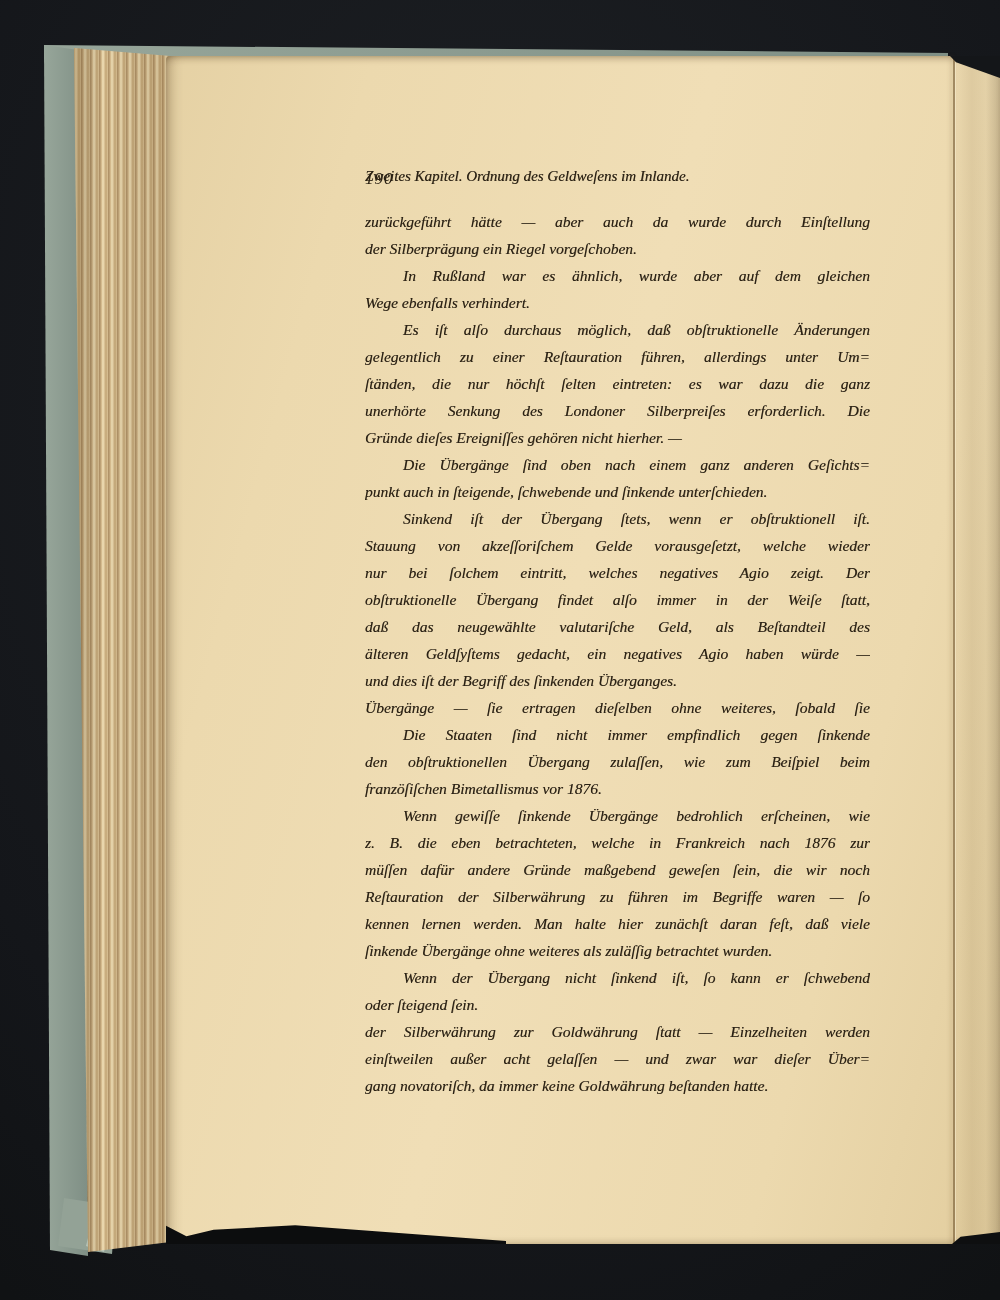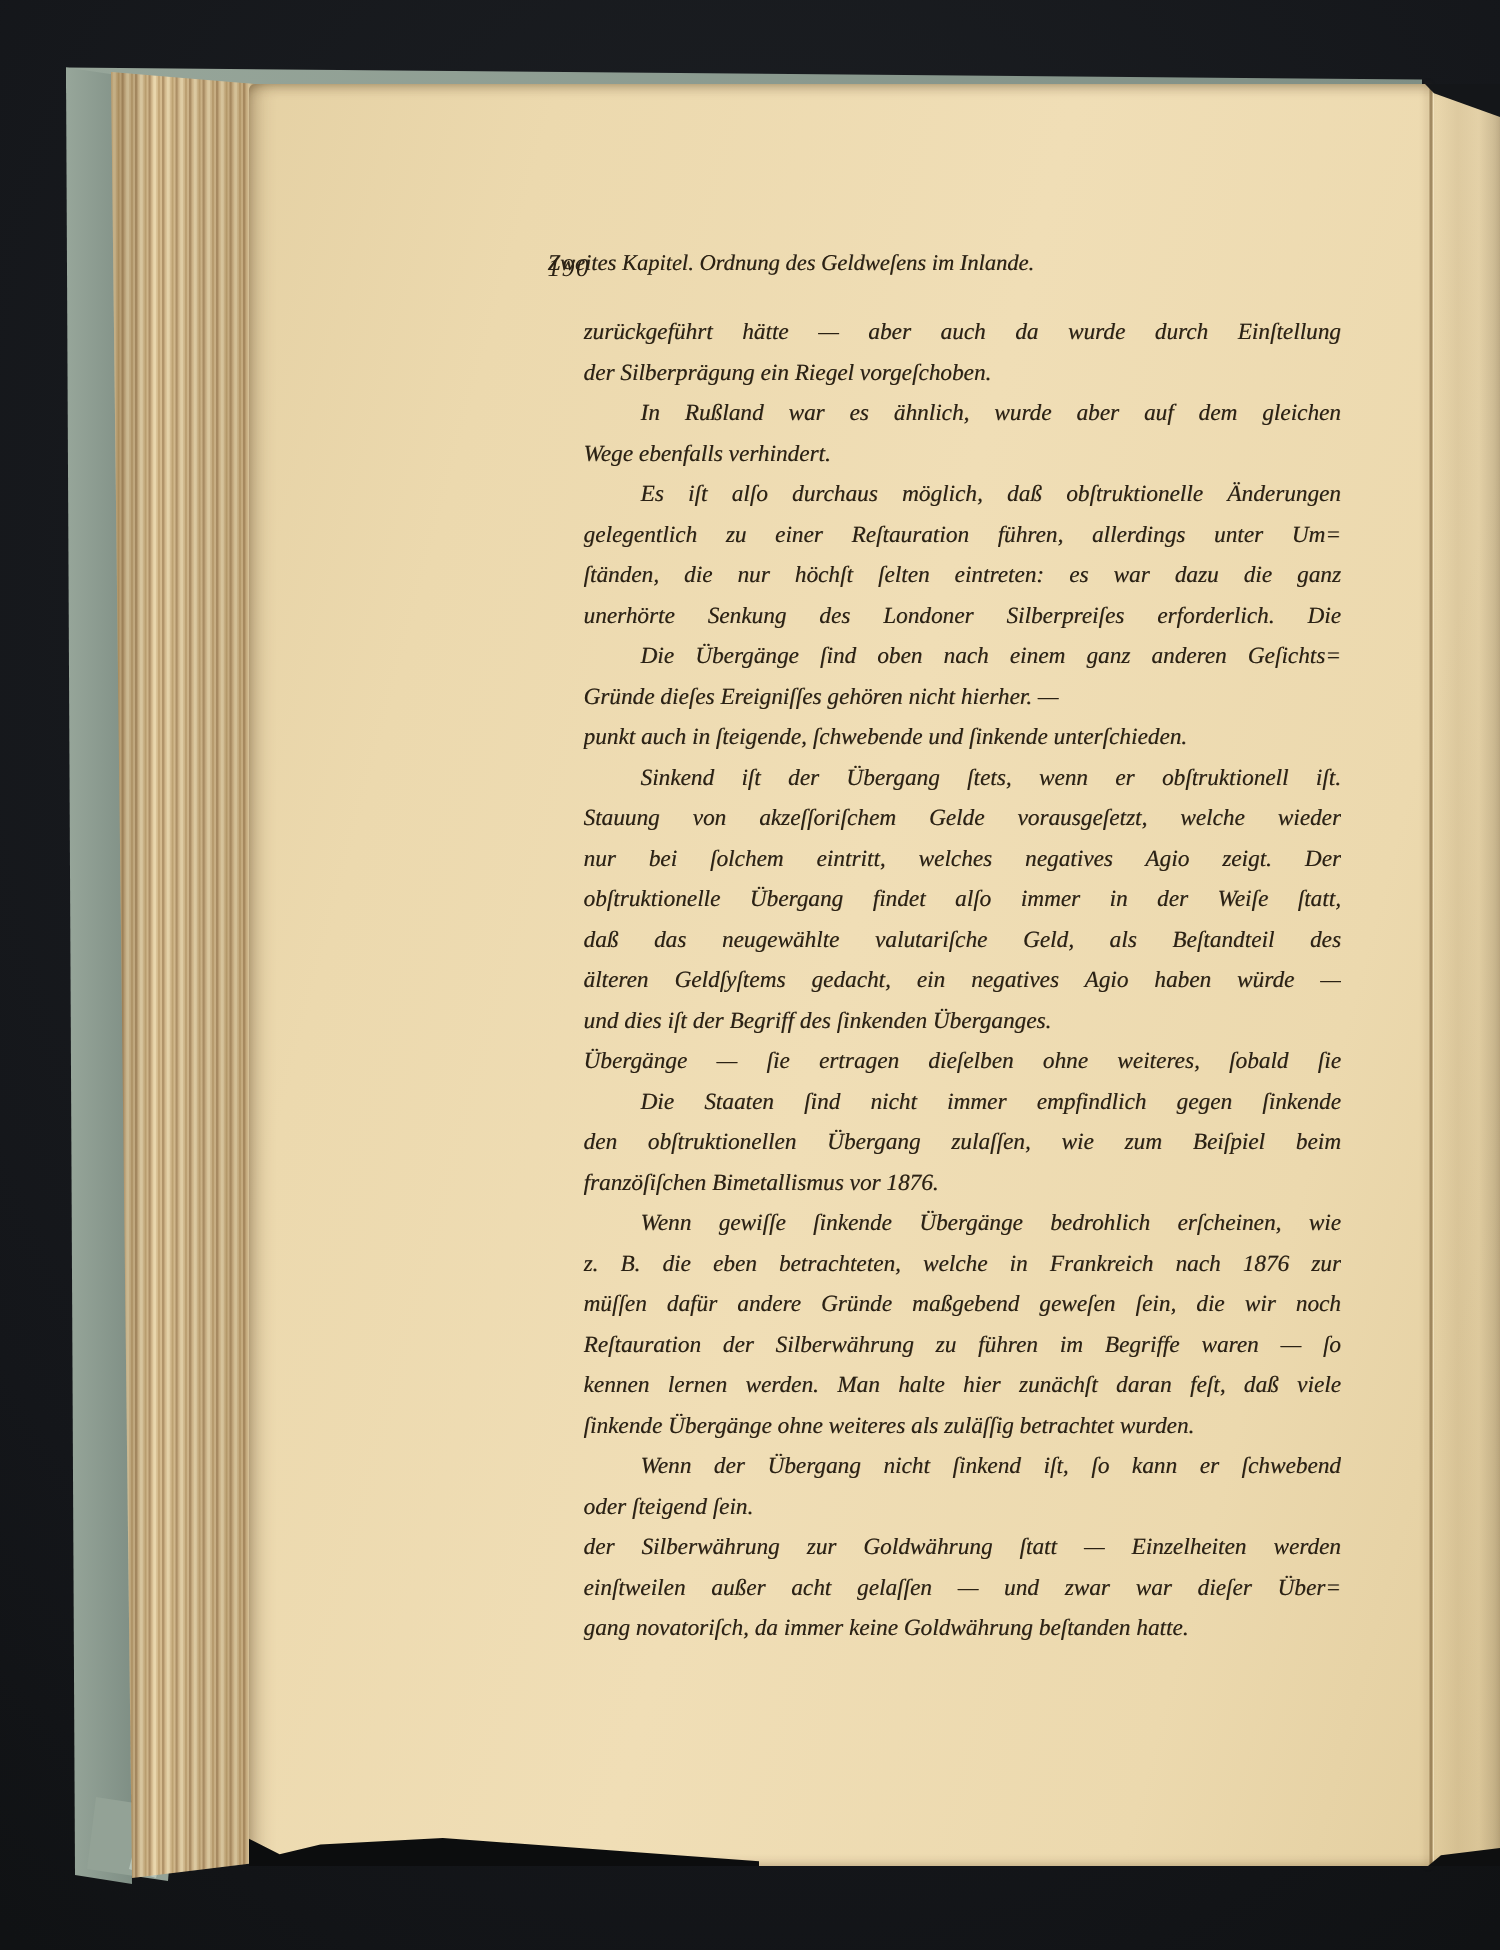--- a/index.html
+++ b/index.html
@@ -54,21 +54,20 @@
   }
   .runtitle{
     display:block;font-size:15px;
     text-shadow:.3px 0 rgba(42,32,19,.55);
   }
   .text-block{
     position:absolute;left:199px;top:152px;width:505px;
     color:var(--ink,#2a2114);
     font-size:15.5px;
     text-shadow:.3px 0 rgba(42,32,19,.5);
-    margin-left:24px;
   }
   .line{
     height:27px;line-height:27px;overflow:hidden;
     text-align:justify;text-align-last:justify;
   }
   .line.last{text-align-last:left;}
   .line.ind{padding-left:38px;}
 </style>
 </head>
 <body>
@@ -120,22 +119,22 @@
 
     <div class="text-block">
         <div class="line">zurückgeführt hätte — aber auch da wurde durch Einſtellung</div>
         <div class="line last">der Silberprägung ein Riegel vorgeſchoben.</div>
         <div class="line ind">In Rußland war es ähnlich, wurde aber auf dem gleichen</div>
         <div class="line last">Wege ebenfalls verhindert.</div>
         <div class="line ind">Es iſt alſo durchaus möglich, daß obſtruktionelle Änderungen</div>
         <div class="line">gelegentlich zu einer Reſtauration führen, allerdings unter Um=</div>
         <div class="line">ſtänden, die nur höchſt ſelten eintreten: es war dazu die ganz</div>
         <div class="line">unerhörte Senkung des Londoner Silberpreiſes erforderlich. Die</div>
+        <div class="line last">Gründe dieſes Ereigniſſes gehören nicht hierher. —</div>
         <div class="line ind">Die Übergänge ſind oben nach einem ganz anderen Geſichts=</div>
-        <div class="line last">Gründe dieſes Ereigniſſes gehören nicht hierher. —</div>
         <div class="line last">punkt auch in ſteigende, ſchwebende und ſinkende unterſchieden.</div>
         <div class="line ind">Sinkend iſt der Übergang ſtets, wenn er obſtruktionell iſt.</div>
         <div class="line">Stauung von akzeſſoriſchem Gelde vorausgeſetzt, welche wieder</div>
         <div class="line">nur bei ſolchem eintritt, welches negatives Agio zeigt. Der</div>
         <div class="line">obſtruktionelle Übergang findet alſo immer in der Weiſe ſtatt,</div>
         <div class="line">daß das neugewählte valutariſche Geld, als Beſtandteil des</div>
         <div class="line">älteren Geldſyſtems gedacht, ein negatives Agio haben würde —</div>
         <div class="line last">und dies iſt der Begriff des ſinkenden Überganges.</div>
         <div class="line">Übergänge — ſie ertragen dieſelben ohne weiteres, ſobald ſie</div>
         <div class="line ind">Die Staaten ſind nicht immer empfindlich gegen ſinkende</div>

